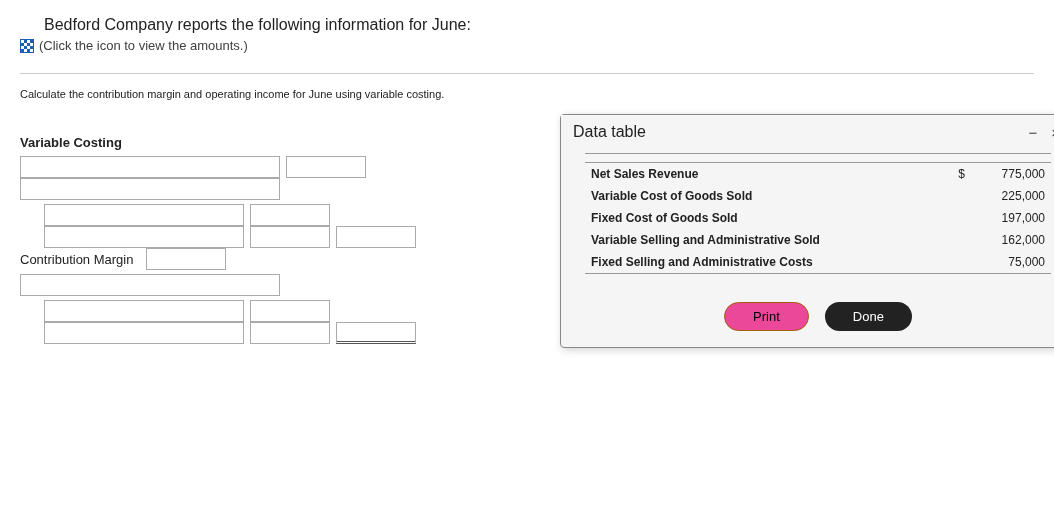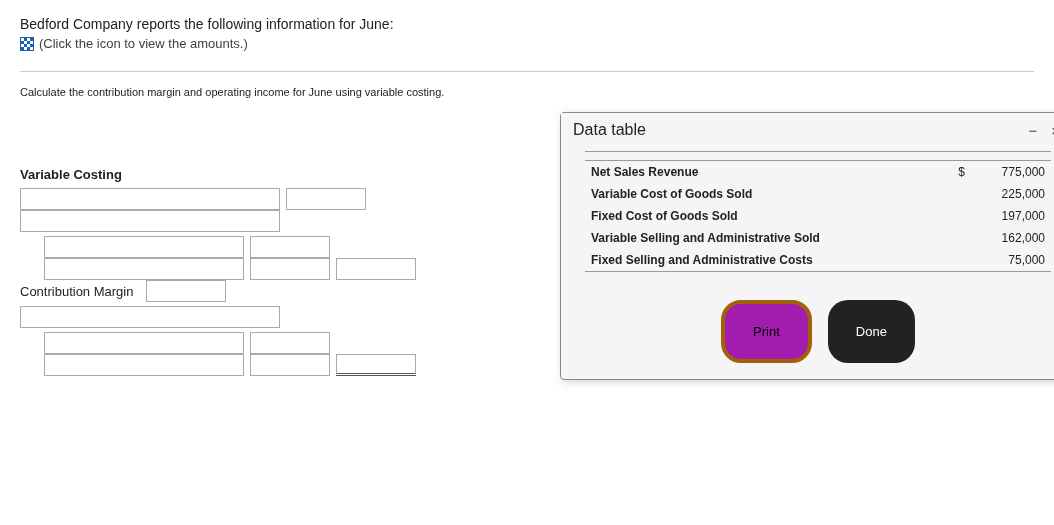--- a/index.html
+++ b/index.html
@@ -7,21 +7,22 @@
       font-family: Arial, sans-serif;
       font-size: 13px;
       background: #fff;
       color: #222;
       padding: 16px 20px;
       width: 1054px;
       min-height: 525px;
     }
     .intro-text {
       margin-bottom: 4px;
-      font-size: 14px;
+      font-size: 16px;
+      margin-left: 24px;
     }
     .icon-link {
       color: #404040;
       text-decoration: none;
       display: inline-flex;
       align-items: center;
       gap: 5px;
       font-size: 13px;
       margin-bottom: 10px;
     }
@@ -152,24 +153,24 @@
     .td-label { text-align: left; font-weight: bold; }
     .td-dollar { text-align: right; padding-right: 4px; width: 20px; }
     .td-value { text-align: right; width: 80px; }
     .modal-footer {
       display: flex;
       justify-content: center;
       gap: 16px;
       padding: 12px 0 16px 0;
     }
     .btn-print {
-      background: #a21caf;
-      border: 4px solid #a16207;
+      background: #ec4899;
+      border: 1px solid #a16207;
       border-radius: 20px;
-      padding: 20px 28px;
+      padding: 6px 28px;
       font-size: 13px;
       cursor: pointer;
     }
     .btn-done {
       background: #222;
       color: #fff;
       border: none;
       border-radius: 20px;
       padding: 6px 28px;
       font-size: 13px;

